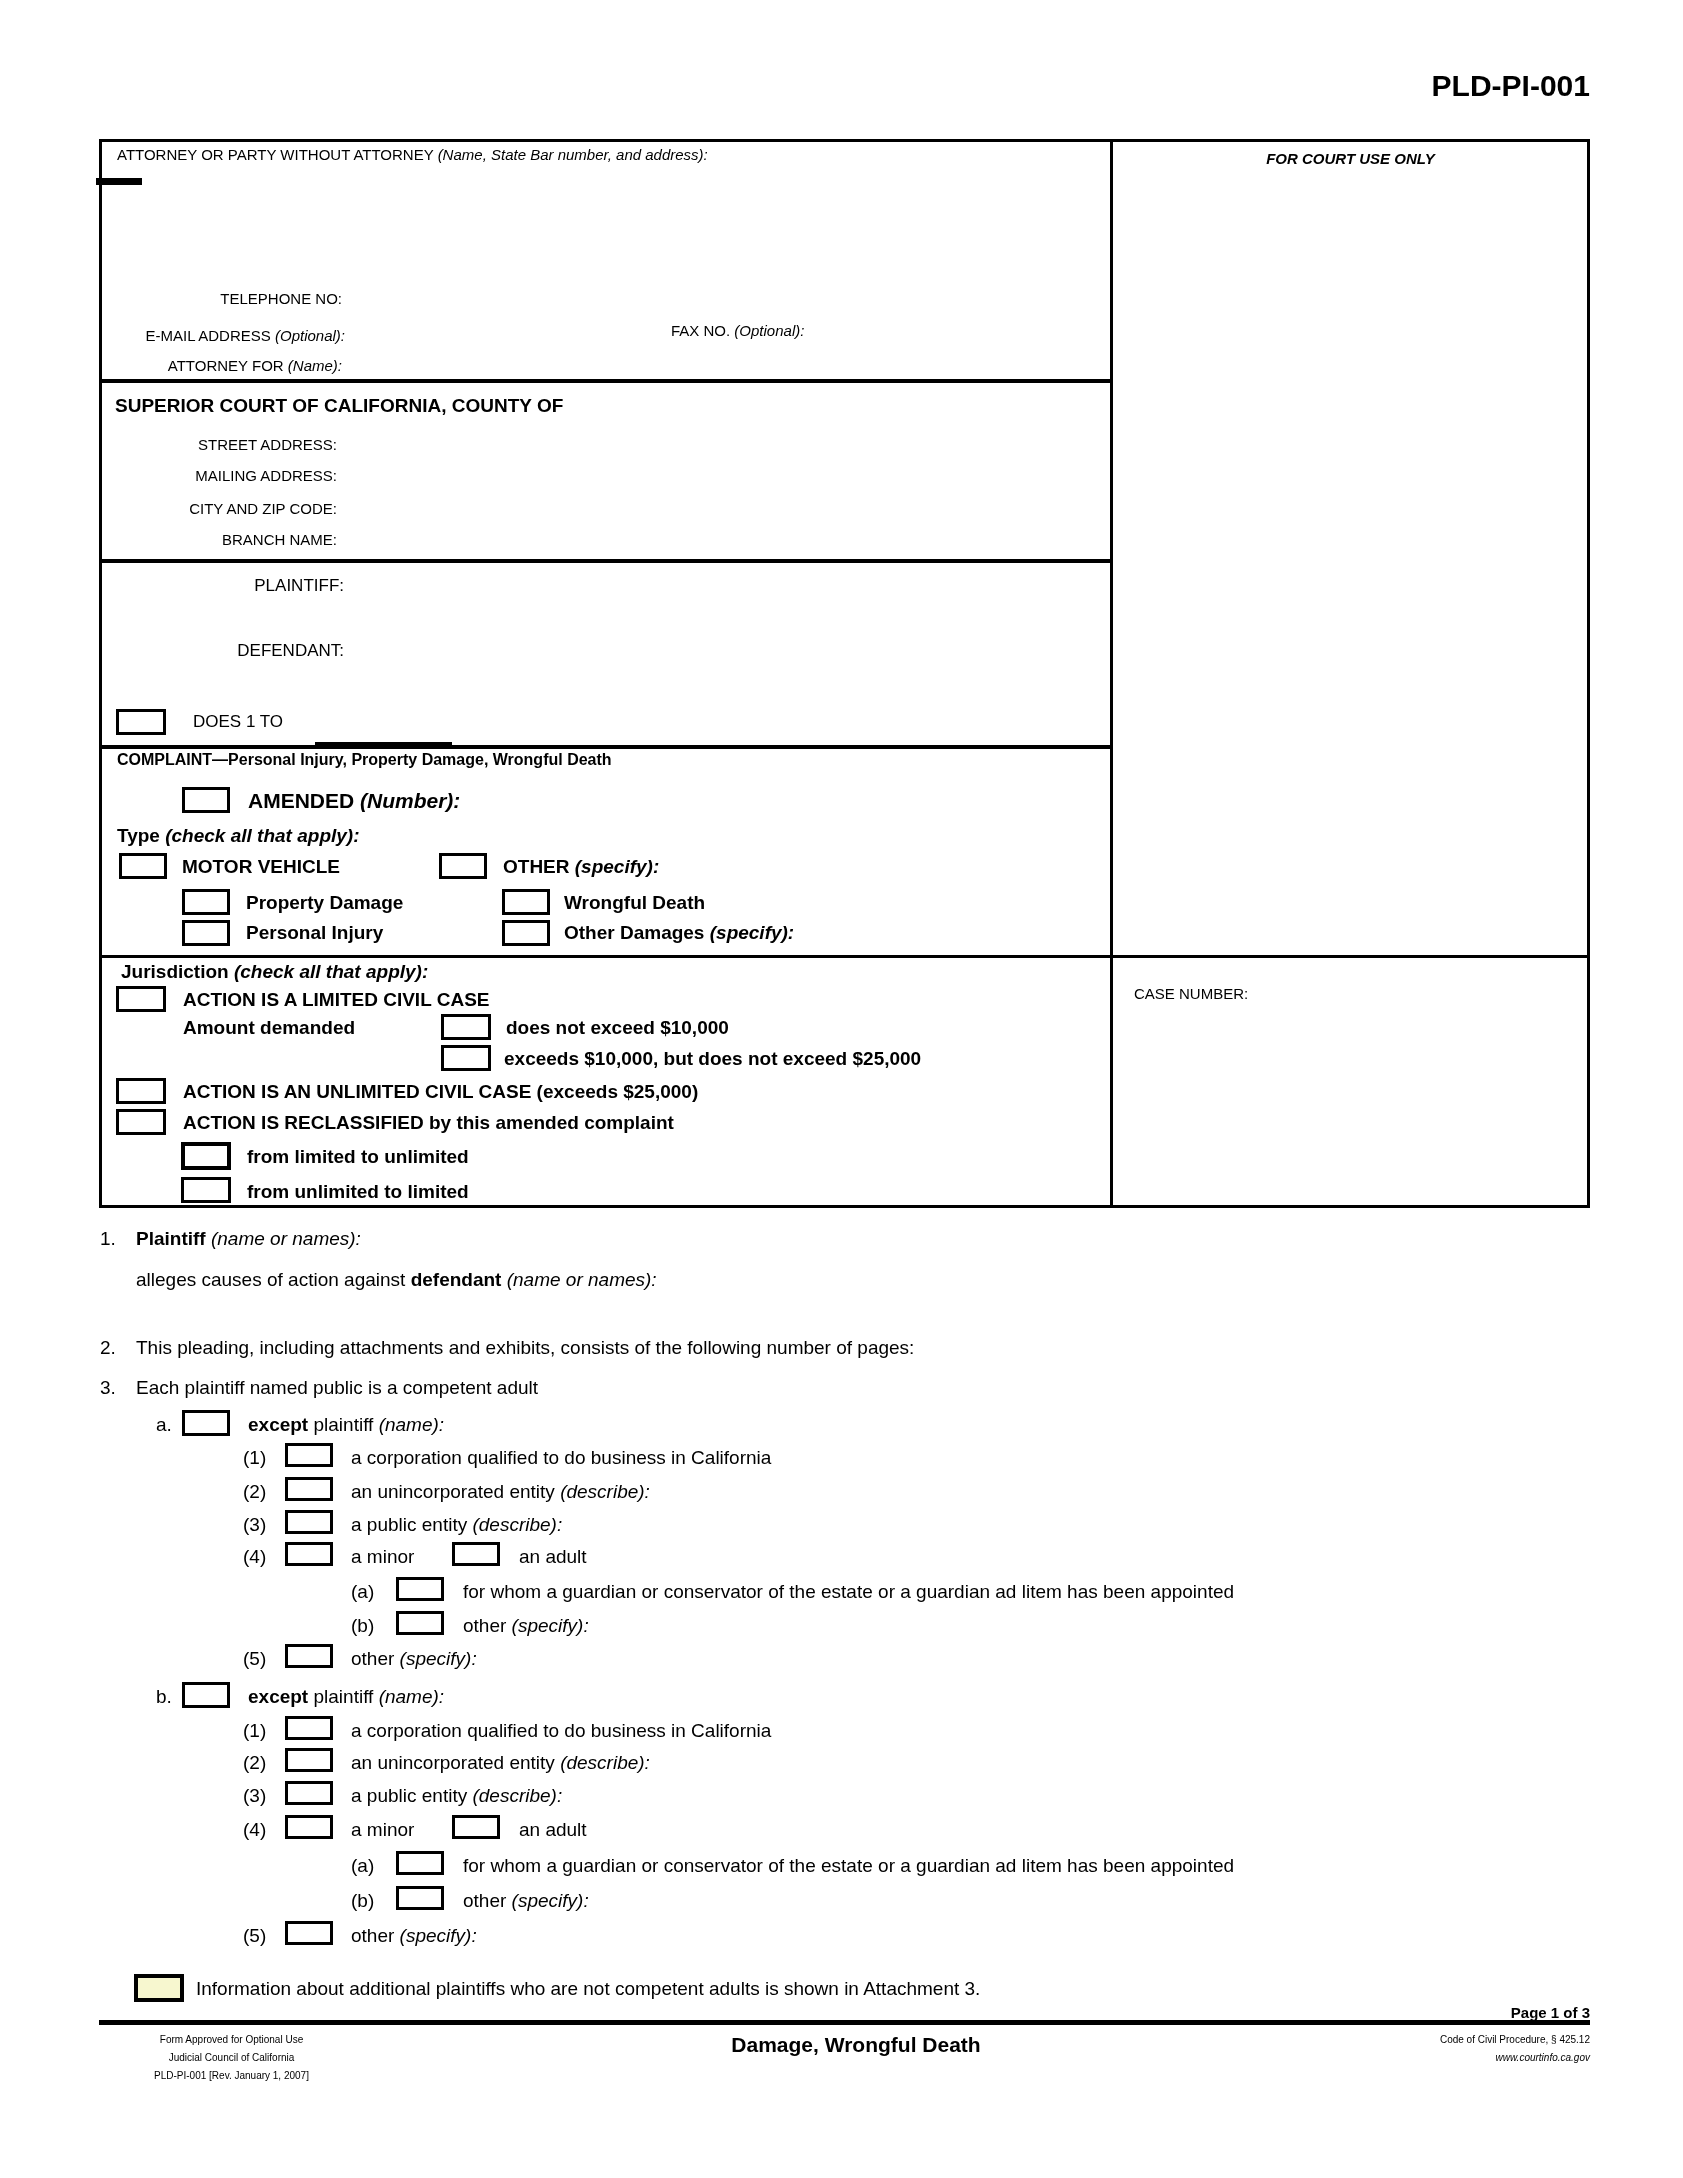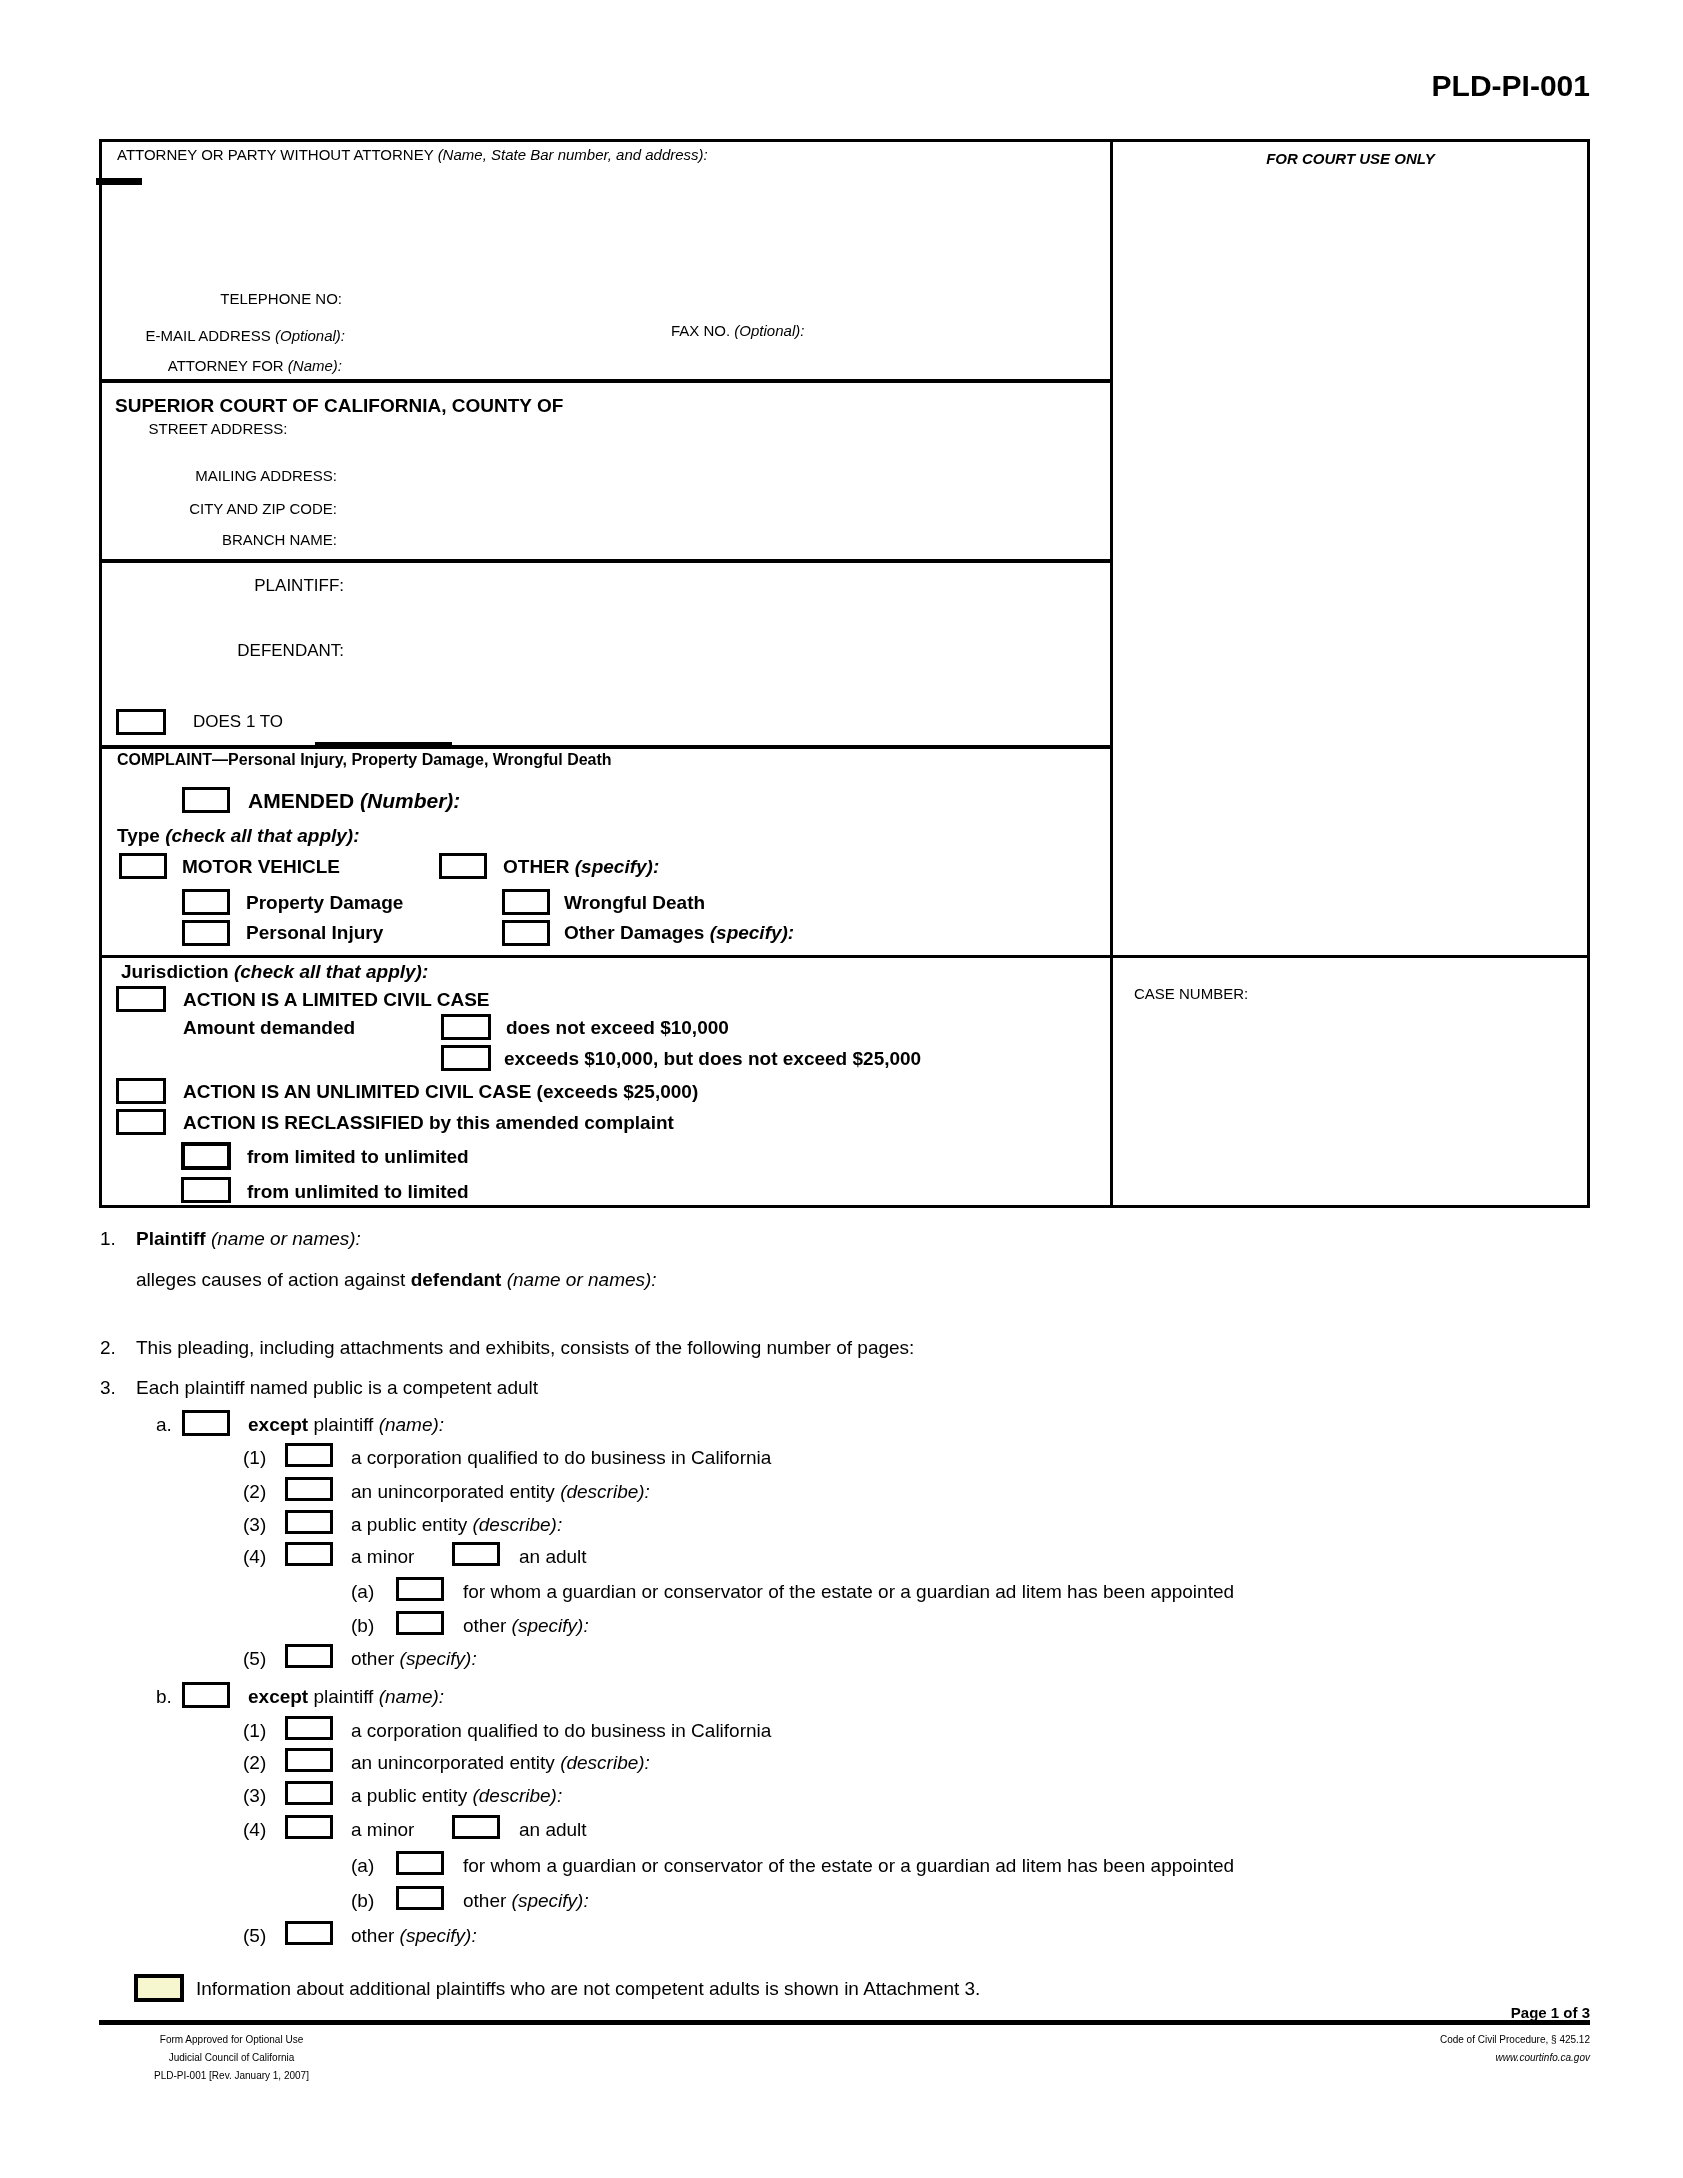--- a/index.html
+++ b/index.html
@@ -42,21 +42,21 @@
 <div class="hl" style="left:96px; top:178px; width:46px; height:7px;"></div>
 
 <div class="t s15" style="left:117px; top:146px;"><span>ATTORNEY OR PARTY WITHOUT ATTORNEY </span><span class="i">(Name, State Bar number, and address):</span></div>
 <div class="t b i s15 ca" style="left:1113px; top:150px; width:475px;">FOR COURT USE ONLY</div>
 <div class="t s15 ra" style="left:99px; top:290px; width:243px;">TELEPHONE NO:</div>
 <div class="t s15" style="left:671px; top:290px;margin-top:32px;"><span>FAX NO. </span><span class="i">(Optional):</span></div>
 <div class="t s15 ra" style="left:99px; top:327px; width:246px;"><span>E-MAIL ADDRESS </span><span class="i">(Optional):</span></div>
 <div class="t s15 ra" style="left:99px; top:357px; width:243px;"><span>ATTORNEY FOR </span><span class="i">(Name):</span></div>
 
 <div class="t b s19" style="left:115px; top:395px;">SUPERIOR COURT OF CALIFORNIA, COUNTY OF</div>
-<div class="t s15 ra" style="left:99px; top:420px; width:238px;text-align:center;">STREET ADDRESS:</div>
+<div class="t s15 ra" style="left:99px; top:436px; width:238px;">STREET ADDRESS:</div>
 <div class="t s15 ra" style="left:99px; top:467px; width:238px;">MAILING ADDRESS:</div>
 <div class="t s15 ra" style="left:99px; top:500px; width:238px;">CITY AND ZIP CODE:</div>
 <div class="t s15 ra" style="left:99px; top:531px; width:238px;">BRANCH NAME:</div>
 
 <div class="t s17 ra" style="left:99px; top:576px; width:245px;">PLAINTIFF:</div>
 <div class="t s17 ra" style="left:99px; top:641px; width:245px;">DEFENDANT:</div>
 <span class="cb" style="left:116px; top:709px; width:50px;"></span>
 <div class="t s17" style="left:193px; top:712px;">DOES 1 TO</div>
 <div class="hl" style="left:315px; top:742px; width:137px; height:3px;"></div>
 
@@ -182,19 +182,20 @@
 <div class="t b s15 ra" style="left:1293px; top:2004px; width:297px;">Page 1 of 3</div>
 <div class="hl" style="left:99px; top:2020px; width:1491px; height:5px;"></div>
 
 <div class="t s14 ca" style="left:94px; top:2031px; width:275px; white-space:normal; line-height:18px;">
   <div>Form Approved for Optional Use</div>
   <div>Judicial Council of California</div>
   <div>PLD-PI-001 [Rev. January 1, 2007]</div>
 </div>
 
 <div class="t b s21 ca" style="left:545px; top:2029px; width:622px; white-space:normal; line-height:31px;">
+  <div>Damage, Wrongful Death</div>
 </div>
 
 <div class="t s14 ra" style="left:1238px; top:2031px; width:352px; white-space:normal; line-height:18px;">
   <div>Code of Civil Procedure, § 425.12</div>
   <div class="i">www.courtinfo.ca.gov</div>
 </div>
 
 
 </body></html>

